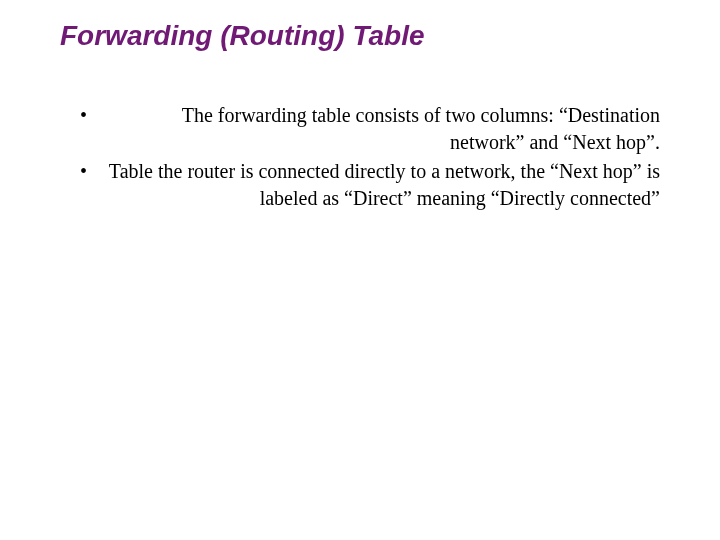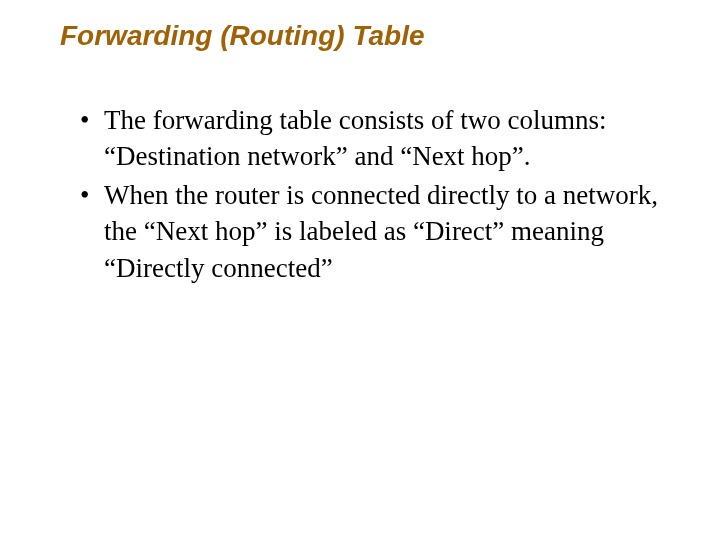--- a/index.html
+++ b/index.html
@@ -9,43 +9,44 @@
       background: #ffffff;
       font-family: "Times New Roman", Times, serif;
       color: #000000;
       padding: 20px 60px 20px 60px;
     }
     .title {
       font-family: Arial, Helvetica, sans-serif;
       font-weight: bold;
       font-style: italic;
       font-size: 28px;
-      color: #a16207;
+      color: #701a75;
       margin-bottom: 50px;
       margin-left: 0;
     }
     .bullet-list {
       list-style: none;
       padding-left: 20px;
     }
     .bullet-list li {
       position: relative;
-      font-size: 27px;
+      font-size: 20px;
       line-height: 1.35;
       padding-left: 24px;
       margin-bottom: 2px;
+      text-align: right;
     }
     .bullet-list li::before {
       content: "•";
       position: absolute;
       left: 0;
       top: 0;
     }
   </style>
 </head>
 <body>
 
 <h1 class="title">Forwarding (Routing) Table</h1>
 
 <ul class="bullet-list">
   <li>The forwarding table consists of two columns: “Destination network” and “Next hop”.</li>
-  <li>When the router is connected directly to a network, the “Next hop” is labeled as “Direct” meaning “Directly connected”</li>
+  <li>Table the router is connected directly to a network, the “Next hop” is labeled as “Direct” meaning “Directly connected”</li>
 </ul>
 
 </body></html>

